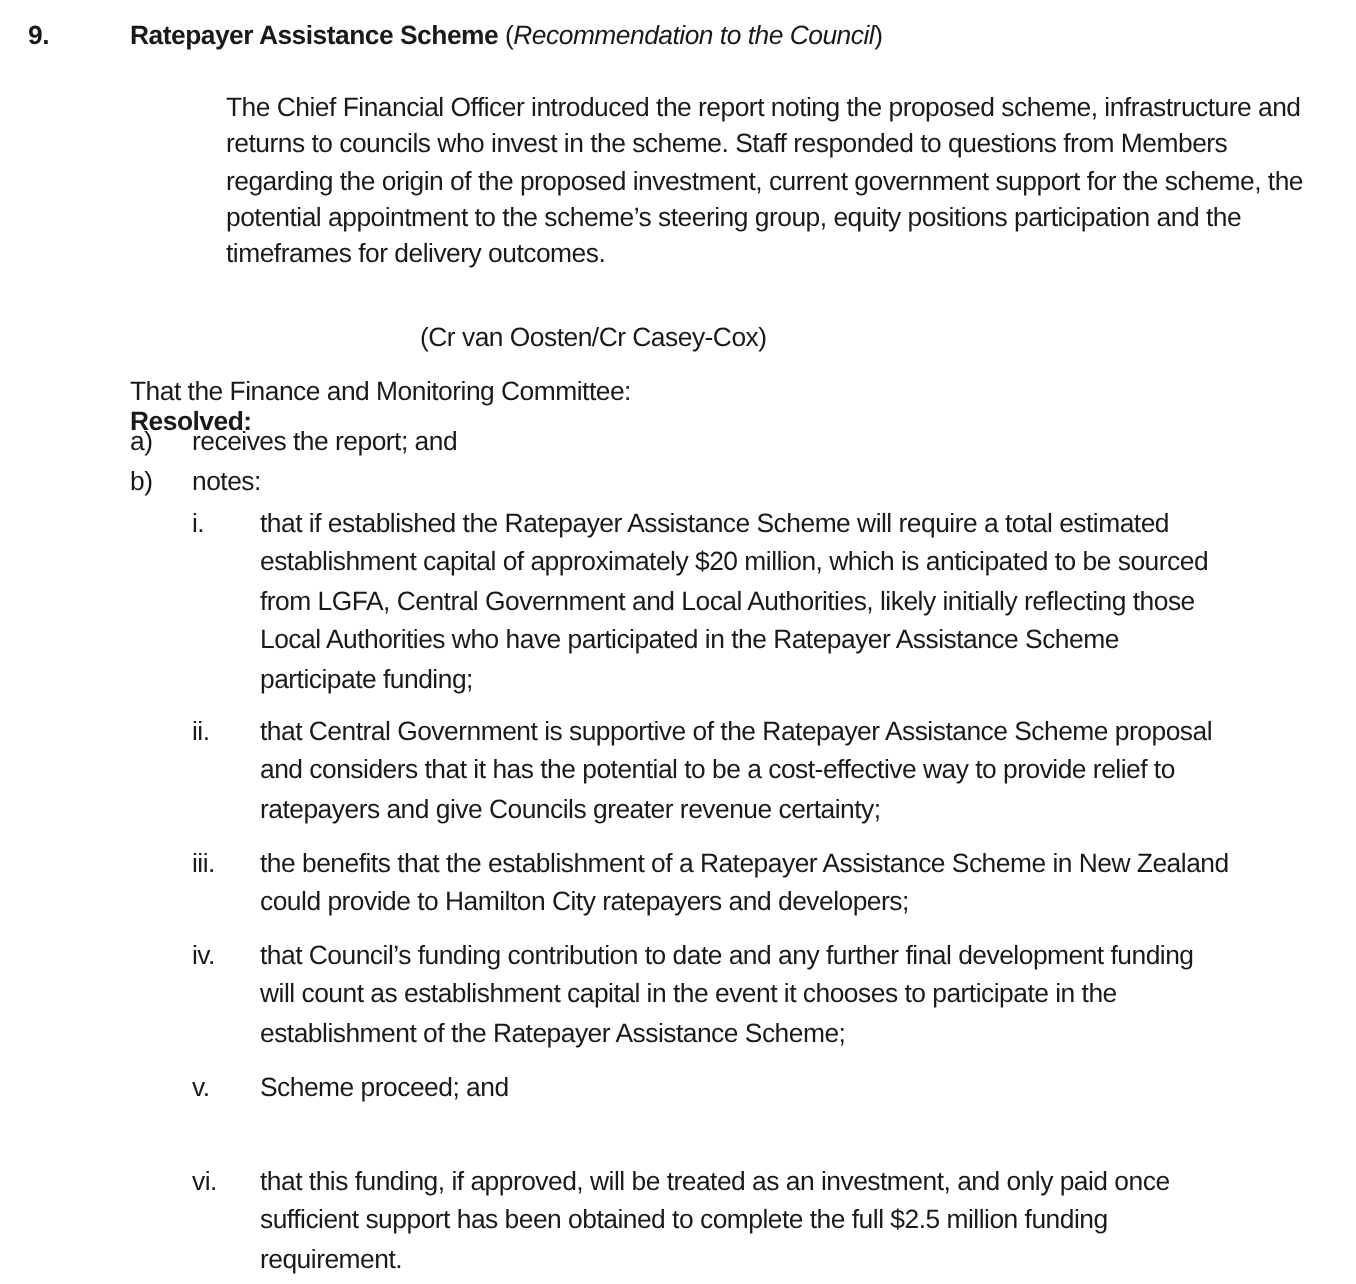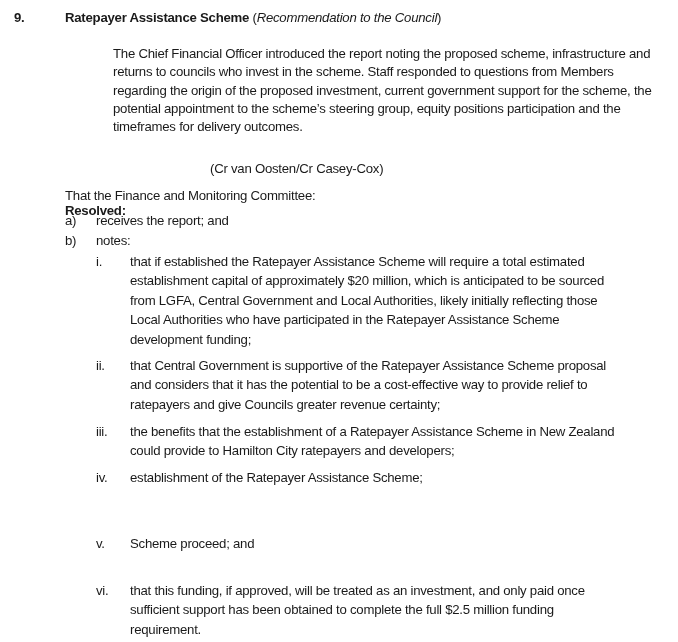--- a/index.html
+++ b/index.html
@@ -86,21 +86,21 @@
 <div class="abs lb">b)</div>
 <div class="abs lb-text">notes:</div>
 
 <div class="roman-block" style="top:252px;">
   <span class="roman-num">i.</span>
   <div class="roman-lines">
     <div>that if established the Ratepayer Assistance Scheme will require a total estimated</div>
     <div>establishment capital of approximately $20 million, which is anticipated to be sourced</div>
     <div>from LGFA, Central Government and Local Authorities, likely initially reflecting those</div>
     <div>Local Authorities who have participated in the Ratepayer Assistance Scheme</div>
-    <div>development funding;</div>
+    <div>participate funding;</div>
   </div>
 </div>
 
 <div class="roman-block" style="top:356px;">
   <span class="roman-num">ii.</span>
   <div class="roman-lines">
     <div>that Central Government is supportive of the Ratepayer Assistance Scheme proposal</div>
     <div>and considers that it has the potential to be a cost-effective way to provide relief to</div>
     <div>ratepayers and give Councils greater revenue certainty;</div>
   </div>
@@ -110,20 +110,22 @@
   <span class="roman-num">iii.</span>
   <div class="roman-lines">
     <div>the benefits that the establishment of a Ratepayer Assistance Scheme in New Zealand</div>
     <div>could provide to Hamilton City ratepayers and developers;</div>
   </div>
 </div>
 
 <div class="roman-block" style="top:468px;">
   <span class="roman-num">iv.</span>
   <div class="roman-lines">
+    <div>that Council’s funding contribution to date and any further final development funding</div>
+    <div>will count as establishment capital in the event it chooses to participate in the</div>
     <div>establishment of the Ratepayer Assistance Scheme;</div>
   </div>
 </div>
 
 <div class="roman-block" style="top:534px;">
   <span class="roman-num">v.</span>
   <div class="roman-lines">
     <div>Scheme proceed; and</div>
   </div>
 </div>

